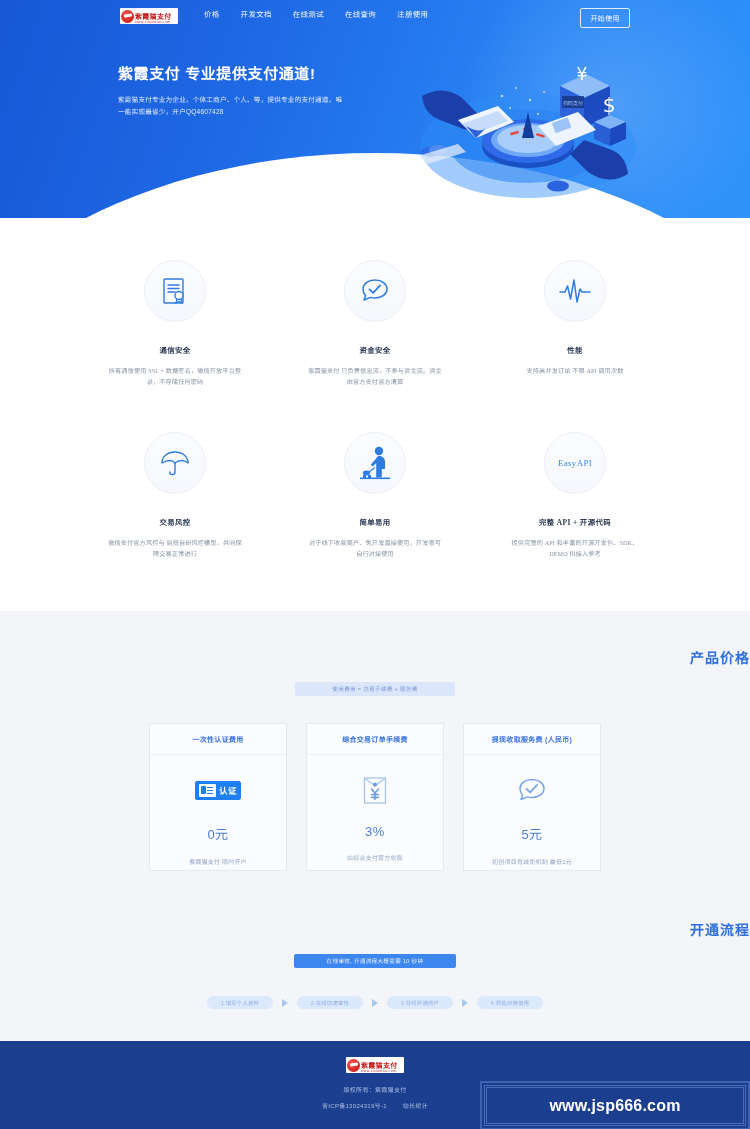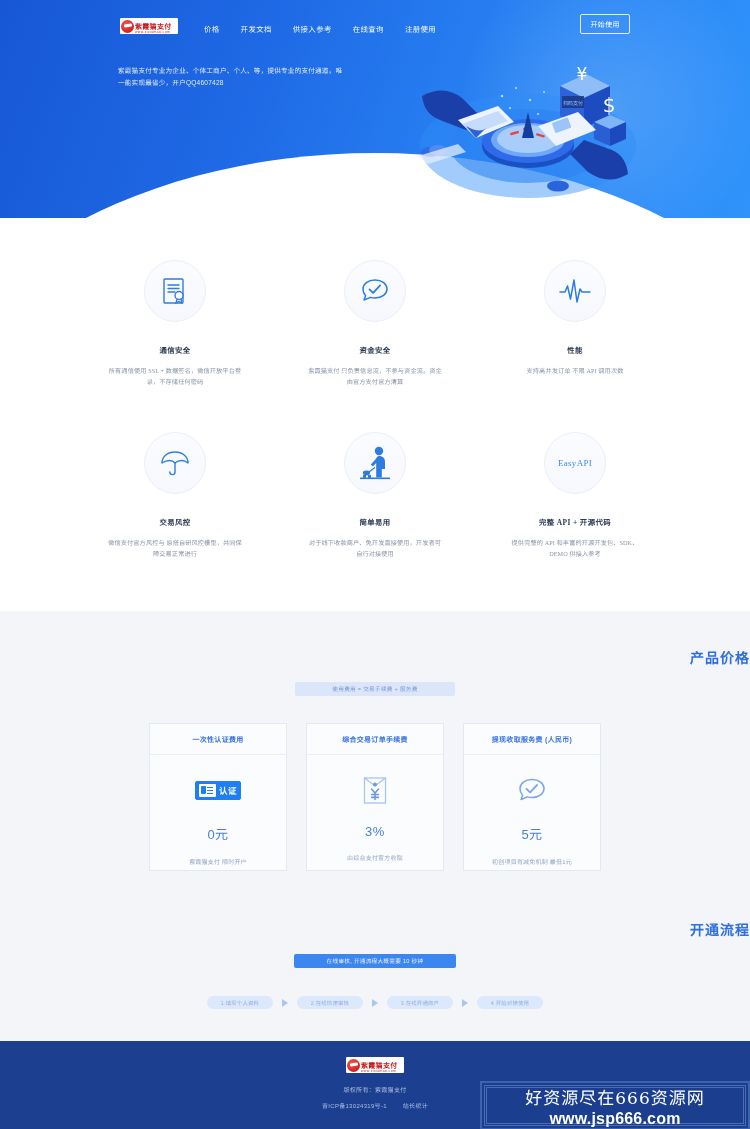--- a/index.html
+++ b/index.html
@@ -33,21 +33,21 @@
     width: 360px; height: 330px;
     background: radial-gradient(circle at 50% 50%, rgba(255,255,255,.16), rgba(255,255,255,0) 62%);
     pointer-events: none;
   }
 
   
   .nav {
     position: relative;
     z-index: 5;
     display: flex;
-    align-items: flex-end;
+    align-items: flex-start;
     height: 34px;
     padding: 8px 0 0 0;
   }
   .logo {
     margin-left: 120px;
     width: 58px; height: 16px;
     background: #ffffff;
     border-radius: 1px;
     display: flex; align-items: center;
     position: relative;
@@ -388,28 +388,29 @@
 
     <div class="nav">
       <div class="logo">
         <div class="logo-mark"></div>
         <div class="logo-txt">紫霞猫支付</div>
         <div class="logo-sub">www.zixiamao.com</div>
       </div>
       <div class="nav-links">
         <a href="#">价格</a>
         <a href="#">开发文档</a>
-        <a href="#">供接入参考</a>
+        <a href="#">在线测试</a>
         <a href="#">在线查询</a>
         <a href="#">注册使用</a>
       </div>
       <button class="nav-cta">开始使用</button>
     </div>
 
     <div class="hero-copy">
+      <div class="hero-title">紫霞支付 专业提供支付通道!</div>
       <div class="hero-desc">紫霞猫支付专业为企业、个体工商户、个人、等，提供专业的支付通道，唯一能实现最省少，开户QQ4607428</div>
     </div>
 
     <div class="hero-curve"></div>
   </div>
 
   <div class="features">
 
     <div class="frow">
       <div class="fcard">
@@ -558,18 +559,17 @@
       <div class="logo-sub">www.zixiamao.com</div>
     </div>
     <div class="foot-line">版权所有：紫霞猫支付</div>
     <div class="foot-line foot-line2">
       <span>吉ICP备13024319号-1</span>
       <span>站长统计</span>
     </div>
 
     <div class="watermark">
       <div class="wm-orn"></div>
-      <div class="wm-l1">好资源尽在666资源网</div>
       <div class="wm-l2">www.jsp666.com</div>
     </div>
   </div>
 
 </div>
 
 </body></html>

